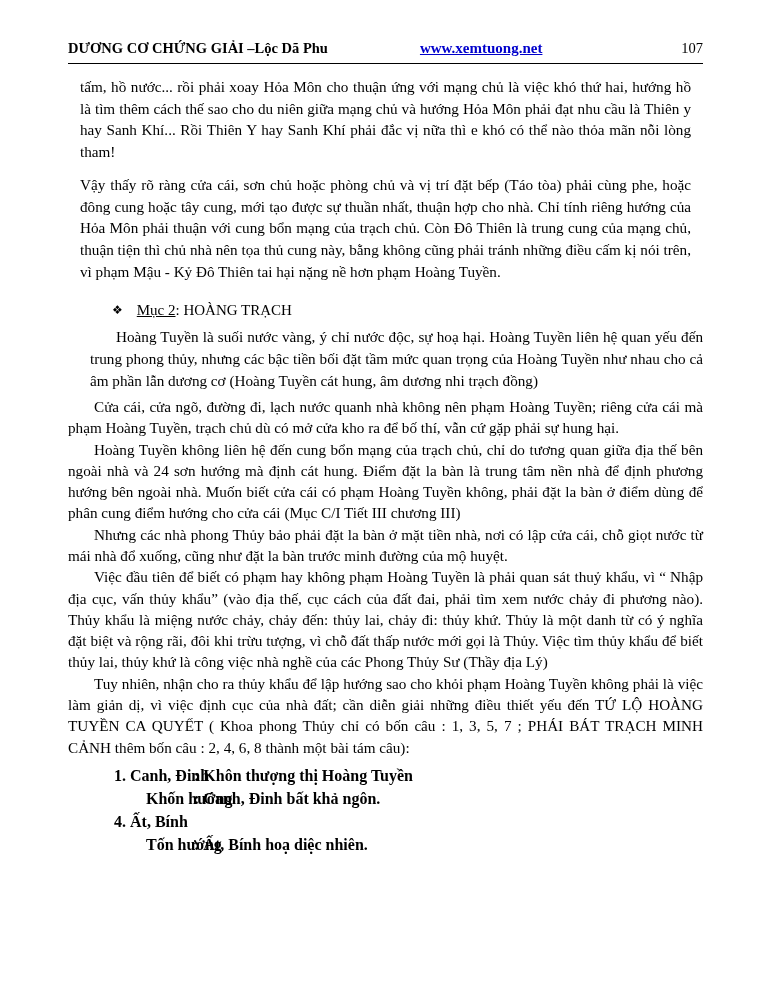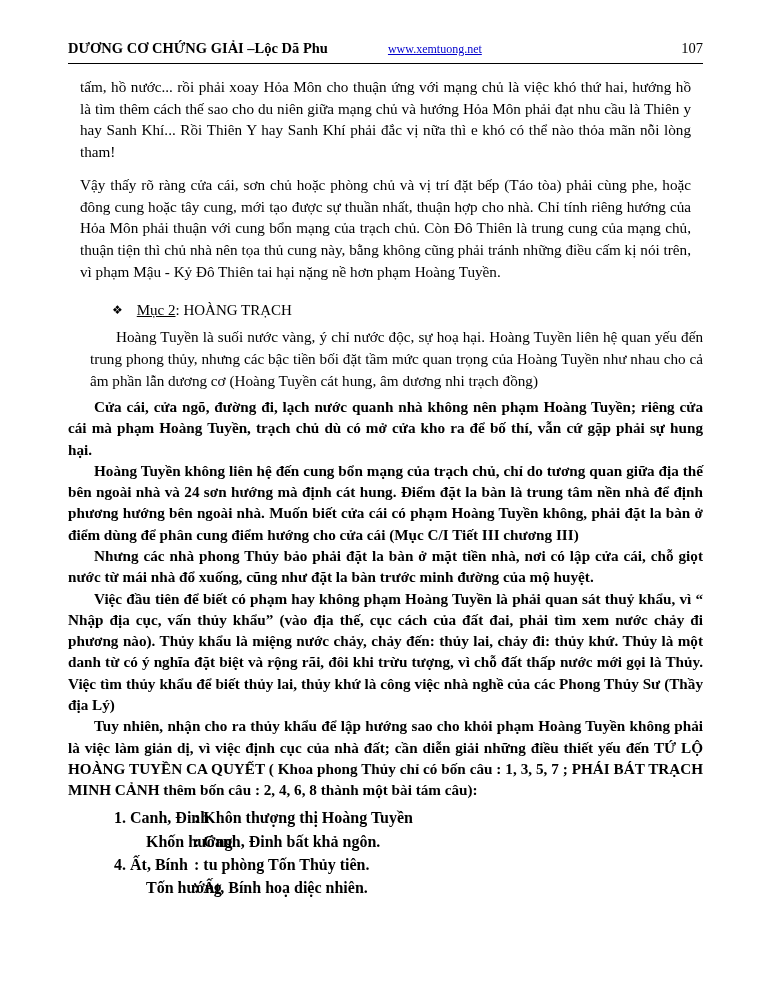--- a/index.html
+++ b/index.html
@@ -17,34 +17,34 @@
   .page {
     position: relative;
     width: 765px;
     height: 990px;
     background: #ffffff;
     box-sizing: border-box;
     padding: 40px 62px 0 68px;
   }
   .header {
     display: flex;
-    align-items: flex-end;
+    align-items: center;
     font-size: 14.5px;
     font-weight: bold;
     padding-bottom: 6px;
   }
   .header-title {
     white-space: nowrap;
   }
   .header-link {
     color: #0000cc;
     text-decoration: underline;
-    font-weight: normal;
-    font-size: 12px;
-    margin-left: 60px;
+    font-weight: bold;
+    font-size: 15px;
+    margin-left: 92px;
   }
   .header-page {
     margin-left: auto;
     font-weight: normal;
     font-size: 14.5px;
   }
   .rule {
     border: 0;
     border-top: 1.2px solid #000;
     margin: 0 0 7px 0;
@@ -52,21 +52,21 @@
   .body-text {
     font-size: 15.2px;
     line-height: 1.42;
     text-align: justify;
   }
   p.plain {
     margin: 12px;
   }
   p.bold {
     margin: 0;
-    font-weight: bold;
+    font-weight: normal;
     text-indent: 26px;
     line-height: 1.4;
   }
   .section-head {
     margin: 18px 0 4px 0;
     text-indent: 0;
     padding-left: 44px;
     font-size: 15px;
   }
   .diamond {
@@ -151,21 +151,20 @@
       <li class="verse-row">
         <span class="verse-num">1. Canh, Đinh</span>
         <span class="verse-text">: Khôn thượng thị Hoàng Tuyền</span>
       </li>
       <li class="verse-row">
         <span class="verse-num sub">Khốn hướng</span>
         <span class="verse-text">: Canh, Đinh bất khả ngôn.</span>
       </li>
       <li class="verse-row">
         <span class="verse-num">4. Ất, Bính</span>
-        <span class="verse-text">: tu phòng Tốn Thủy tiên.</span>
       </li>
       <li class="verse-row">
         <span class="verse-num sub">Tốn hướng</span>
         <span class="verse-text">: Ất, Bính hoạ diệc nhiên.</span>
       </li>
     </ul>
 
   </div>
 </div>
 

